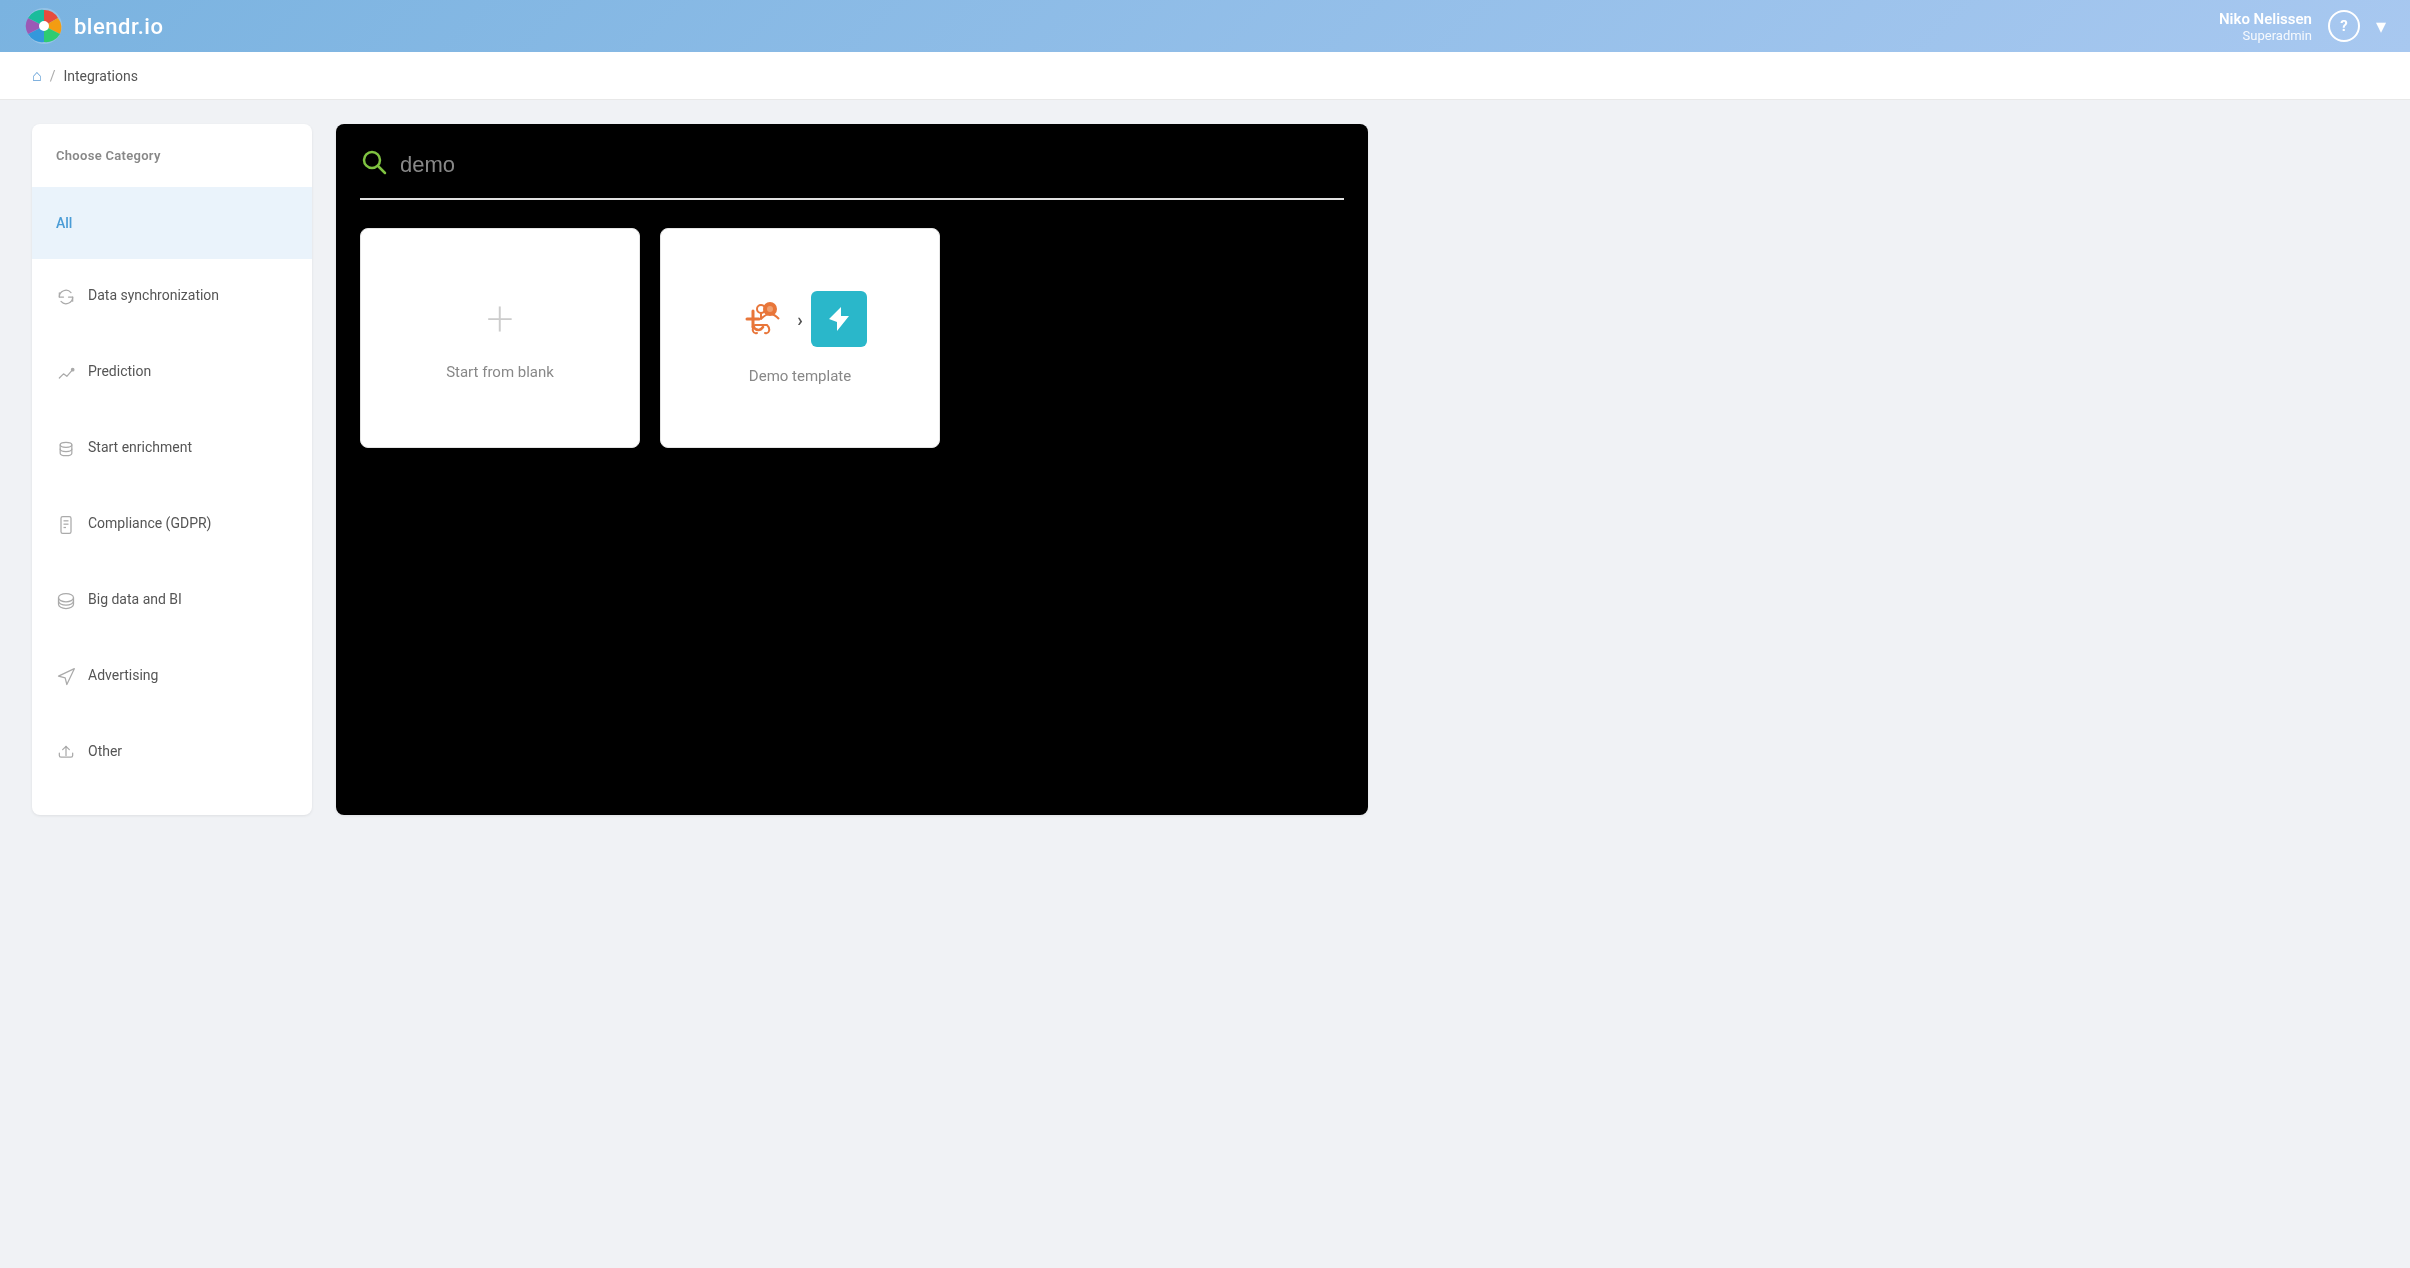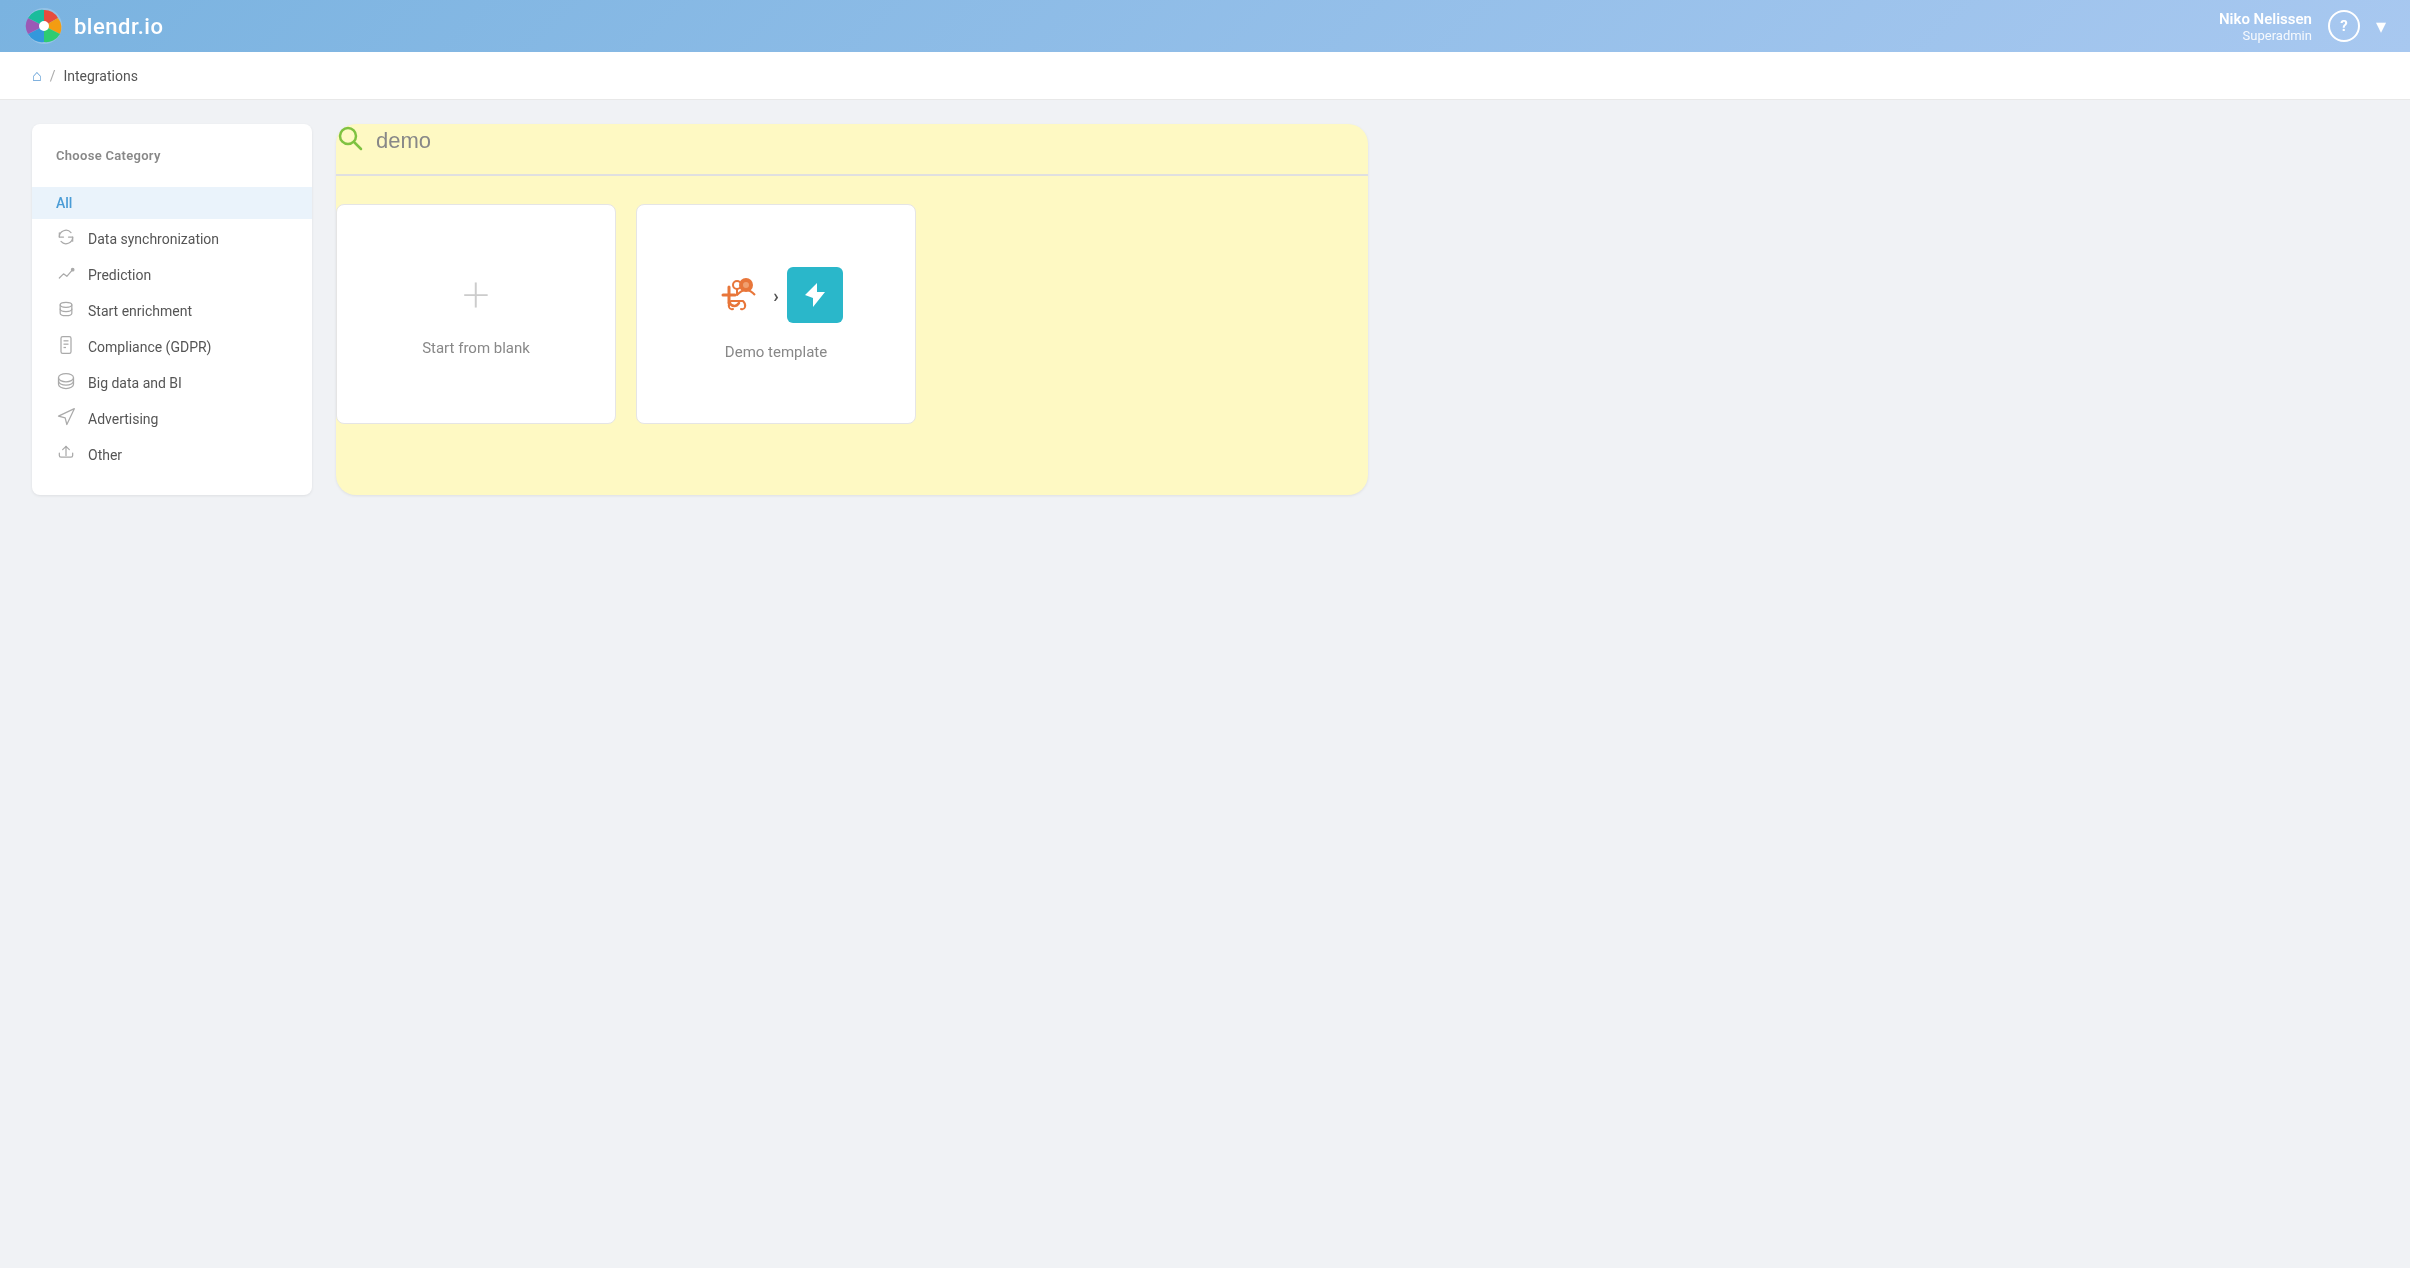--- a/index.html
+++ b/index.html
@@ -112,45 +112,46 @@
     .sidebar-title {
       color: #888;
       font-size: 13px;
       font-weight: 600;
       padding: 0 24px 24px;
       text-transform: none;
       letter-spacing: 0.3px;
     }
     .sidebar-item {
       display: flex;
-      align-items: flex-end;
+      align-items: flex-start;
       gap: 12px;
-      padding: 8px 24px;
+      padding: 28px 24px;
       cursor: pointer;
       font-size: 14px;
       color: #555;
       transition: background 0.15s;
     }
     .sidebar-item.active {
       background: #eaf3fb;
       color: #4a9cd6;
       font-weight: 500;
     }
     .sidebar-icon {
       width: 20px;
       height: 20px;
       color: #aaa;
       flex-shrink: 0;
     }
 
     
     .content-area {
       flex: 1;
-      background: #fef9c3;
-      border-radius: 20px;
+      background: #000000;
+      border-radius: 8px;
+      padding: 24px;
       box-shadow: 0 1px 3px rgba(0,0,0,0.08);
     }
 
     
     .search-bar {
       display: flex;
       align-items: center;
       gap: 12px;
       border-bottom: 2px solid #e0e0e0;
       padding-bottom: 16px;

